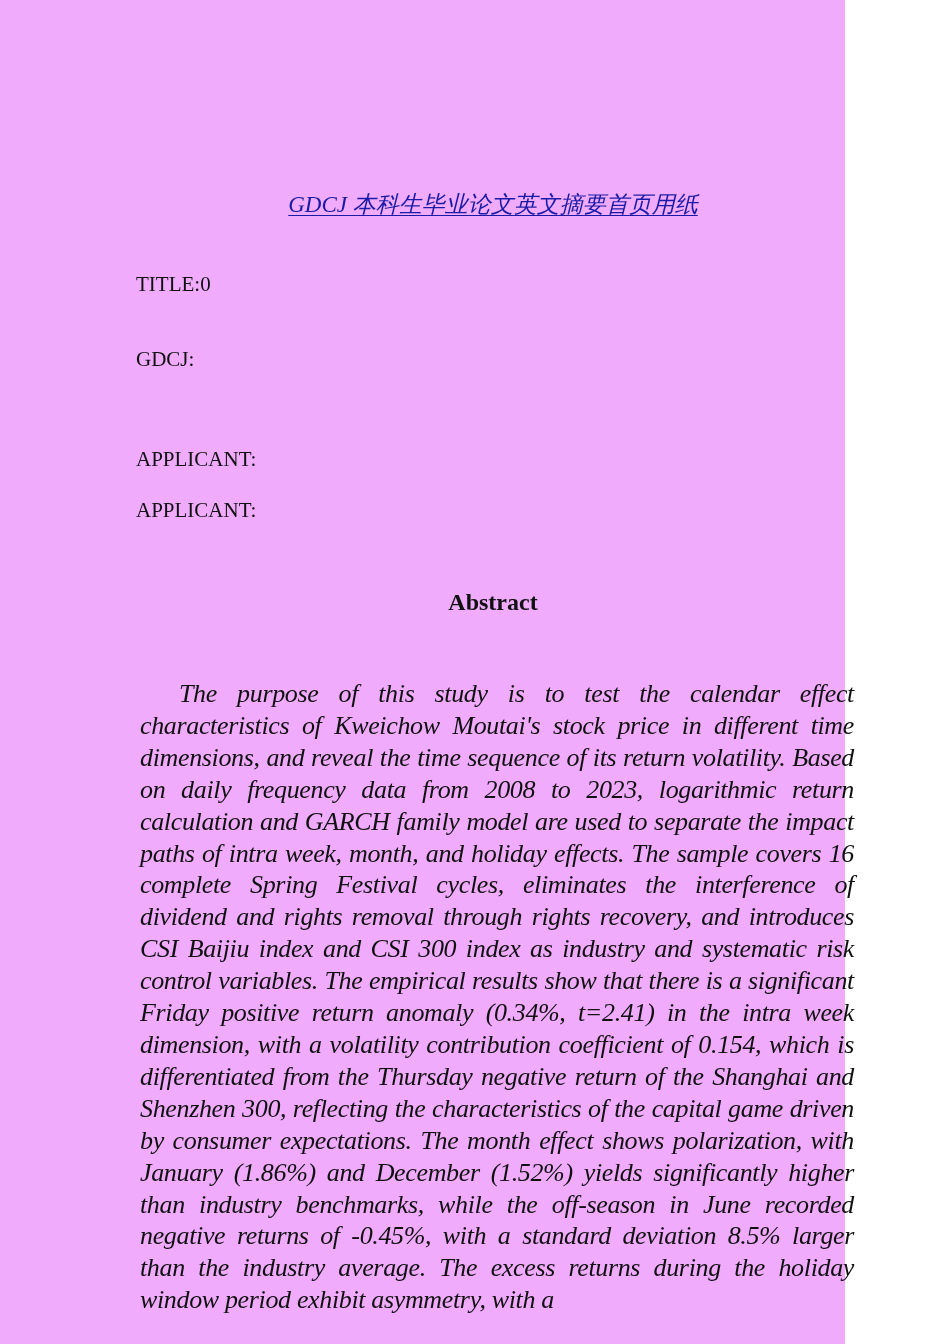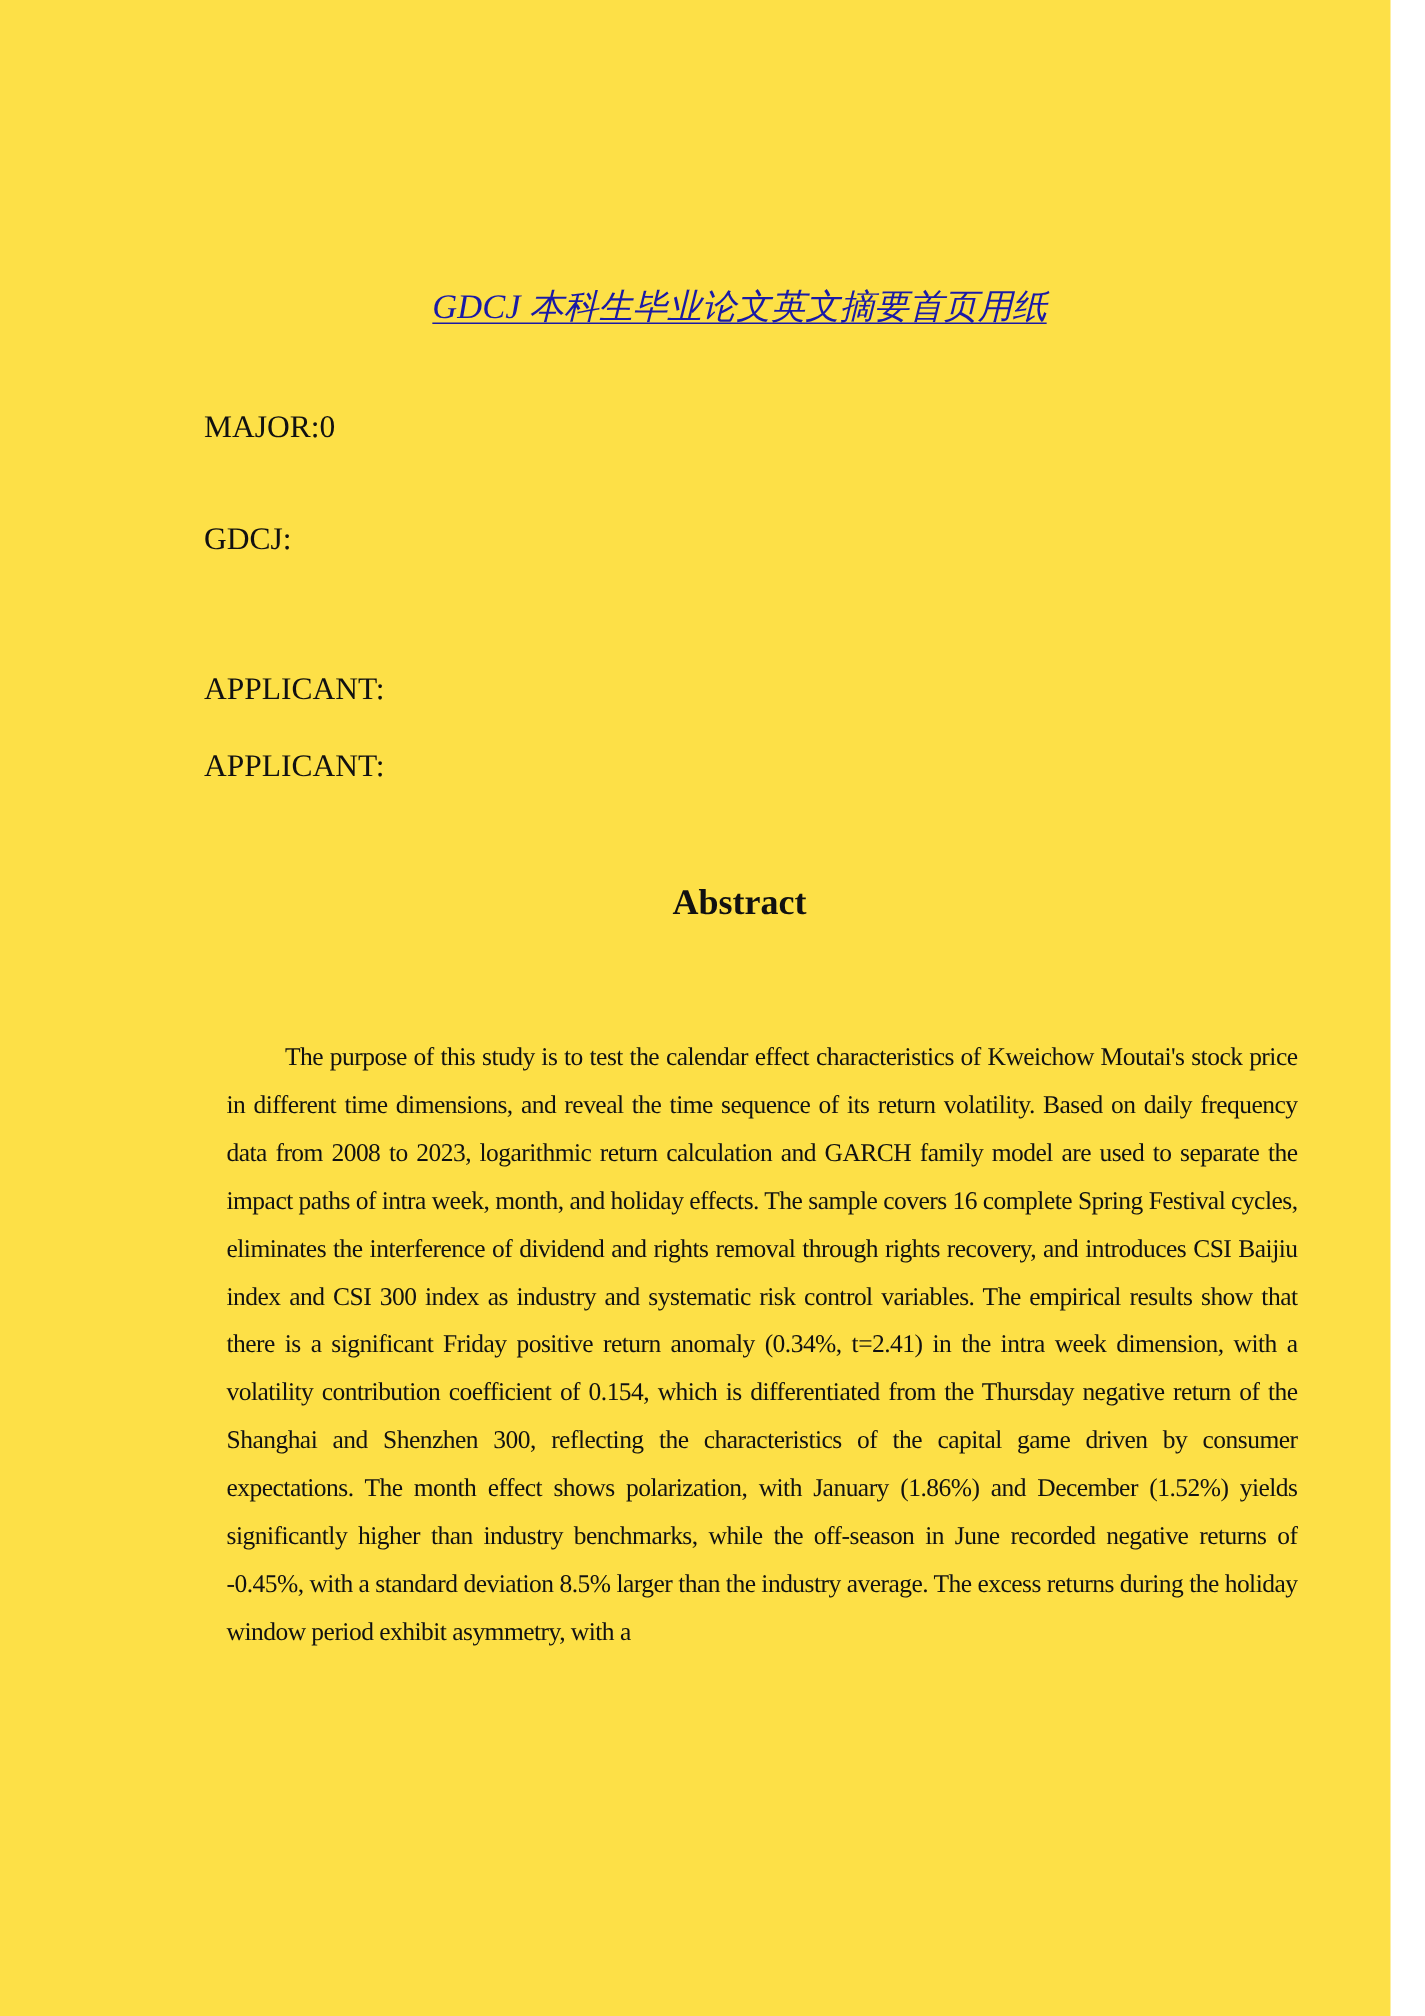--- a/index.html
+++ b/index.html
@@ -11,22 +11,22 @@
       width: 950px;
       height: 1344px;
       position: relative;
       overflow: hidden;
       font-family: "Liberation Serif", "DejaVu Serif", serif;
       color: #111111;
     }
     .page {
       position: absolute;
       left: 0; top: 0;
-      width: 927px; height: 1344px;
-      background: #fde047;
+      width: 845px; height: 1344px;
+      background: #f0abfc;
     }
     .doc-title {
       position: absolute;
       top: 190px;
       left: 0;
       width: 986px;
       text-align: center;
       font-size: 23px;
       font-style: italic;
       color: #1a1aa6;
@@ -58,39 +58,40 @@
       font-size: 24px;
       font-weight: bold;
       line-height: 32px;
       color: #111111;
     }
     .abstract-body {
       position: absolute;
       top: 674px;
       left: 136px;
       width: 714px;
-      font-size: 17px;
+      font-size: 26px;
       line-height: 31.9px;
       text-align: justify;
       text-indent: 39px;
       color: #111111;
       letter-spacing: -0.35px;
       word-spacing: 0px;
-      margin: 15px;
+      margin: 4px;
+      font-style: italic;
     }
   </style>
 </head>
 <body>
 
 <div class="page">
 
   <div class="doc-title">GDCJ 本科生毕业论文英文摘要首页用纸</div>
 
   <div class="field field-title">
-    <span class="label">MAJOR:</span><span class="value">0</span>
+    <span class="label">TITLE:</span><span class="value">0</span>
   </div>
 
   <div class="field field-major">
     <span class="label">GDCJ:</span><span class="value"></span>
   </div>
 
   <div class="field field-applicant">
     <span class="label">APPLICANT:</span><span class="value"></span>
   </div>
 

